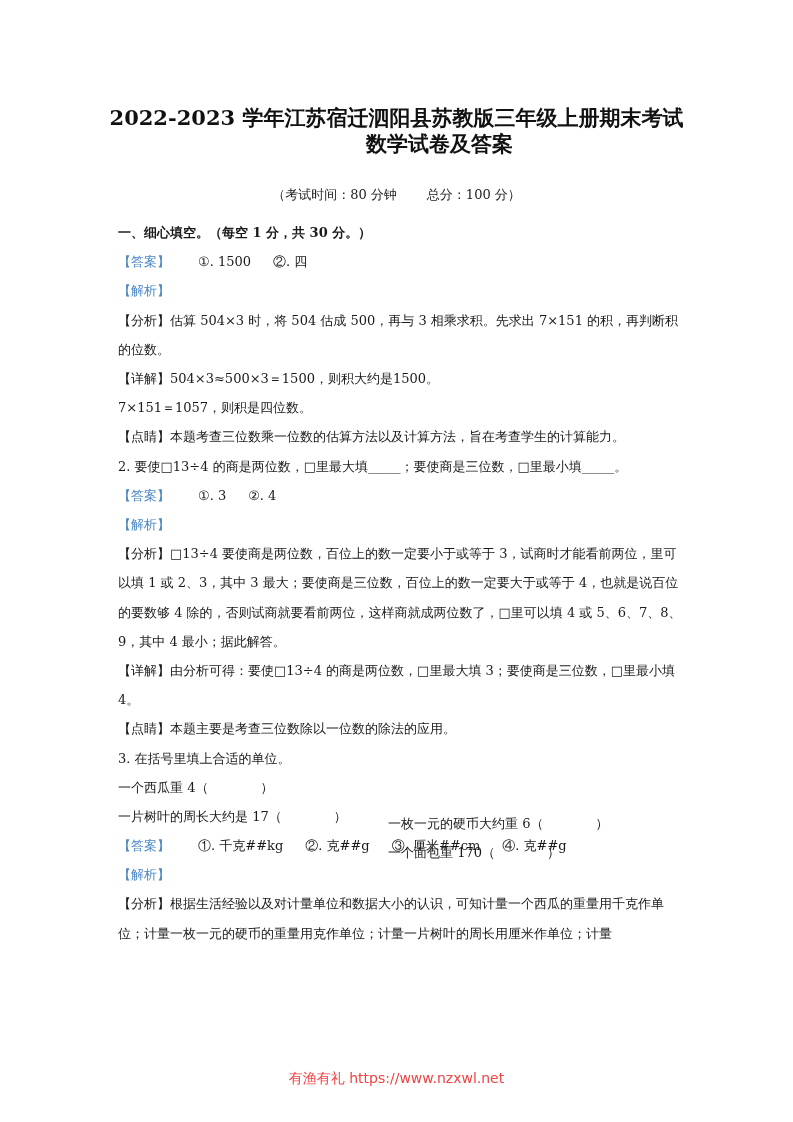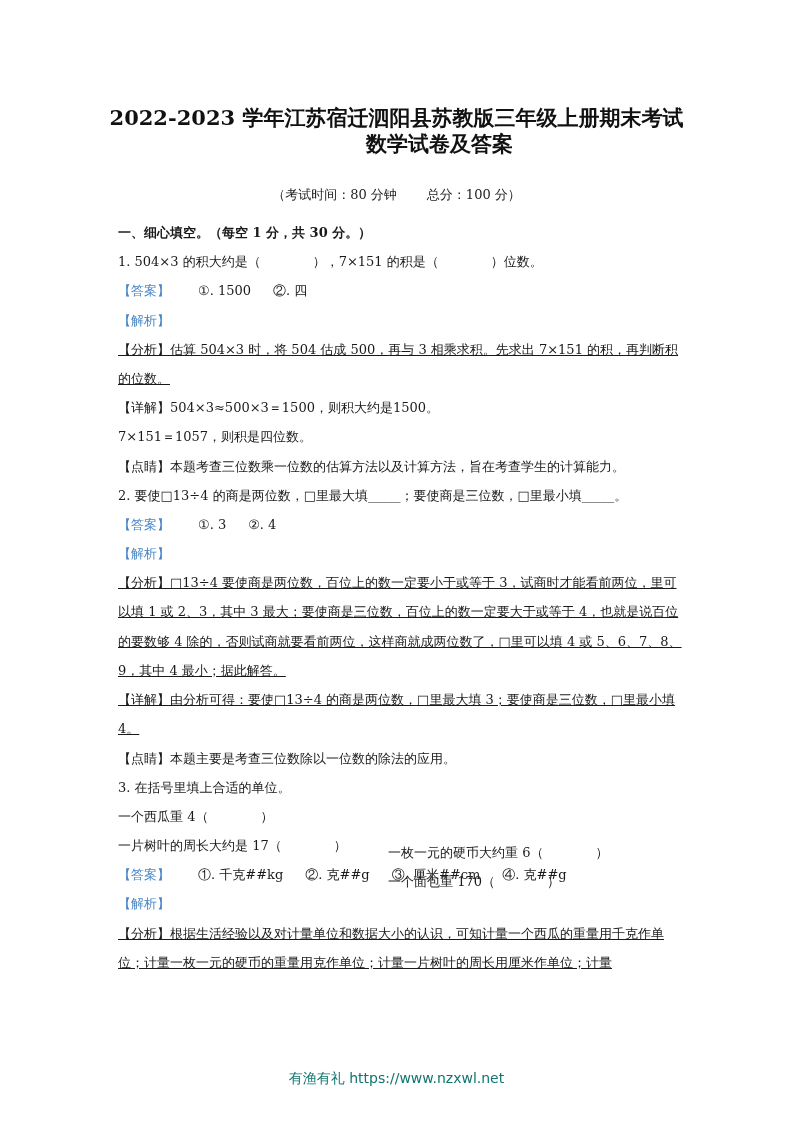--- a/index.html
+++ b/index.html
@@ -29,37 +29,36 @@
     .wrap { white-space: normal; }
     .section-head { font-weight: bold; }
     .tag-blue { color: #4a86c5; }
     .tag-dark { color: #1a1a1a; }
     .ans { display: inline-block; margin-left: 28px; }
     .ans + .ans { margin-left: 22px; }
     .col2 { position: absolute; left: 270px; margin-top: 36px; }
     .rel { position: relative; }
     .footer {
       position: absolute; top: 1070px; left: 0; width: 793px; text-align: center;
-      font-family: "DejaVu Sans", sans-serif; font-size: 14px; color: #0f766e;
+      font-family: "DejaVu Sans", sans-serif; font-size: 14px; color: #ef4444;
     }
-    .para { text-indent: 0; line-height: 29.2px; text-decoration: underline; }
+    .para { text-indent: 0; line-height: 29.2px; }
   </style>
 </head>
 <body>
 
 <div class="title t1">2022-2023 学年江苏宿迁泗阳县苏教版三年级上册期末考试</div>
 <div class="title t2">数学试卷及答案</div>
 <div class="subtitle">
   <span>（考试时间：80 分钟</span><span class="gap"></span><span>总分：100 分）</span>
 </div>
 
 <div class="content">
   <div class="line section-head">一、细心填空。（每空 1 分，共 30 分。）</div>
 
-  <div class="line">1. 504×3 的积大约是（　　　　），7×151 的积是（　　　　）位数。</div>
   <div class="line">
     <span class="tag-blue">【答案】</span><span class="ans">①. 1500</span><span class="ans">②. 四</span>
   </div>
   <div class="line tag-blue">【解析】</div>
   <div class="para wrap">
     <span class="tag-dark">【分析】</span><span>估算 504×3 时，将 504 估成 500，再与 3 相乘求积。先求出 7×151 的积，再判断积的位数。</span>
   </div>
   <div class="line">
     <span>【详解】</span><span>504×3≈500×3＝1500，则积大约是1500。</span>
   </div>

